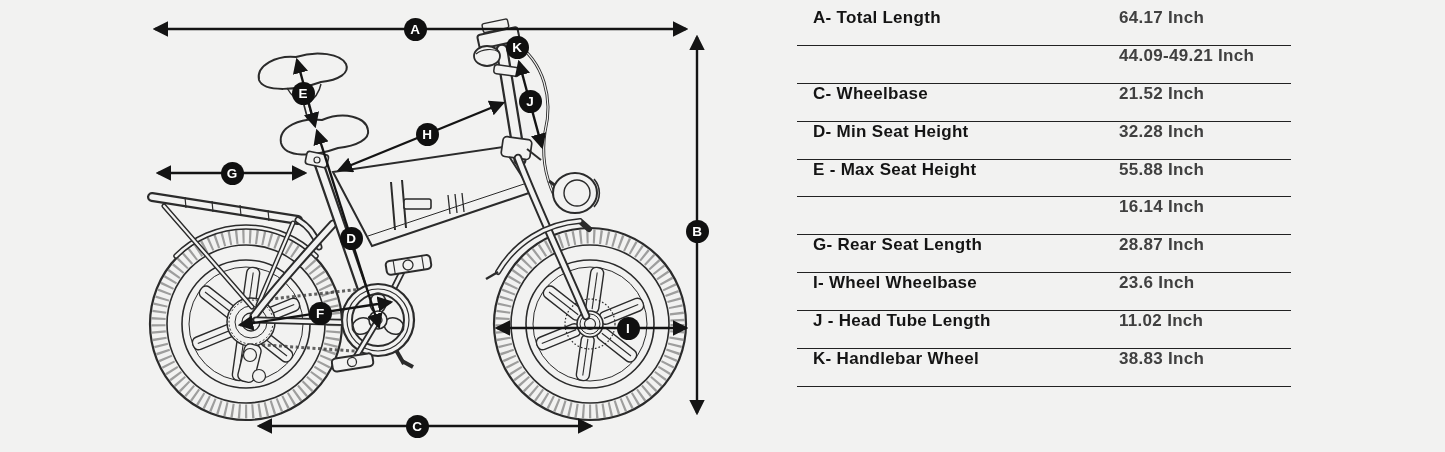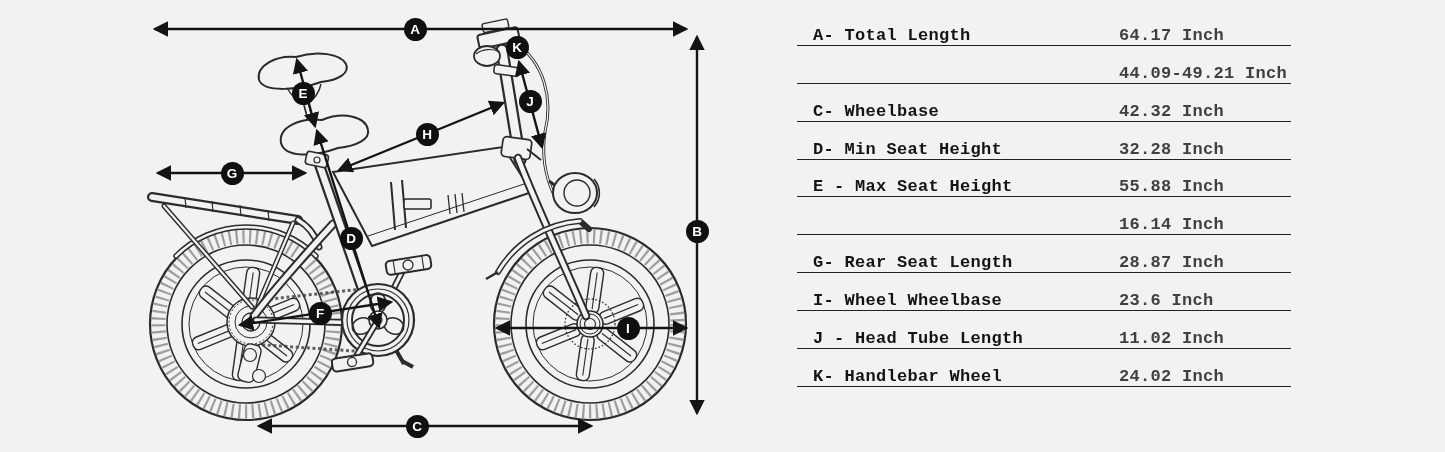--- a/index.html
+++ b/index.html
@@ -22,21 +22,21 @@
   .fillbg{fill:#f2f2f1;stroke:#2b2b2b;}
   .t-out{stroke:#2b2b2b;fill:none;stroke-linecap:round;}
   .t-in{stroke:#f2f2f1;fill:none;stroke-linecap:round;}
   .dim{stroke:#141414;stroke-width:2.4;fill:none;}
   .chain{stroke:#3c3c3c;stroke-width:3;stroke-dasharray:3 2.6;fill:none;opacity:.8;}
   
   .spec-table{position:absolute;left:797px;top:8px;width:494px;}
   .spec-row{
     position:relative;height:36.9px;
     border-bottom:1.6px solid #222222;
-    display:flex;align-items:flex-end;font-family:Liberation Mono, monospace;
+    display:flex;align-items:flex-start;
   }
   .spec-label{
     margin-left:16px;font-size:17px;font-weight:700;color:#141414;
     letter-spacing:.3px;white-space:nowrap;
   }
   .spec-value{
     position:absolute;left:322px;font-size:17px;font-weight:700;color:#404040;
     letter-spacing:.3px;white-space:nowrap;
   }
 </style>
@@ -265,21 +265,21 @@
   <div class="spec-table">
     <div class="spec-row">
       <span class="spec-label">A- Total Length</span>
       <span class="spec-value">64.17 Inch</span>
     </div>
     <div class="spec-row">
       <span class="spec-value">44.09-49.21 Inch</span>
     </div>
     <div class="spec-row">
       <span class="spec-label">C- Wheelbase</span>
-      <span class="spec-value">42.32 Inch</span>
+      <span class="spec-value">21.52 Inch</span>
     </div>
     <div class="spec-row">
       <span class="spec-label">D- Min Seat Height</span>
       <span class="spec-value">32.28 Inch</span>
     </div>
     <div class="spec-row">
       <span class="spec-label">E - Max Seat Height</span>
       <span class="spec-value">55.88 Inch</span>
     </div>
     <div class="spec-row">
@@ -292,16 +292,16 @@
     <div class="spec-row">
       <span class="spec-label">I- Wheel Wheelbase</span>
       <span class="spec-value">23.6 Inch</span>
     </div>
     <div class="spec-row">
       <span class="spec-label">J - Head Tube Length</span>
       <span class="spec-value">11.02 Inch</span>
     </div>
     <div class="spec-row">
       <span class="spec-label">K- Handlebar Wheel</span>
-      <span class="spec-value">24.02 Inch</span>
+      <span class="spec-value">38.83 Inch</span>
     </div>
   </div>
 </div>
 
 </body></html>

